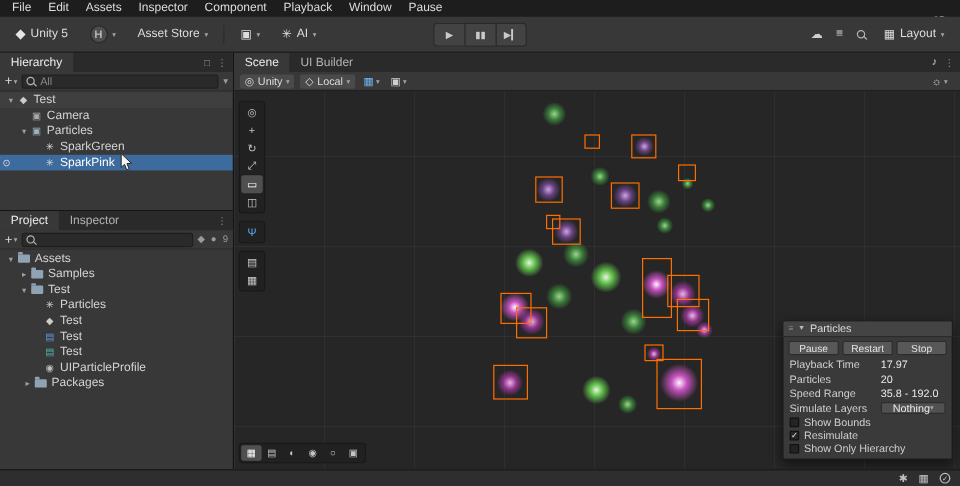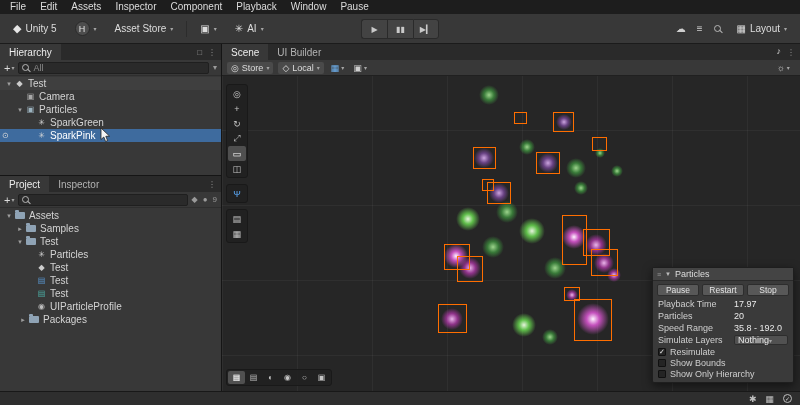--- a/index.html
+++ b/index.html
@@ -26,21 +26,21 @@
               display:flex; align-items:center; justify-content:center; color:#c9c9c9; font-size:8px; }
   .play-btn:first-child { border-radius:3px 0 0 3px; }
   .play-btn:last-child  { border-radius:0 3px 3px 0; border-right:1px solid #2a2a2a; }
   .tb-right { margin-left:auto; display:flex; align-items:center; gap:11px; color:#cfcfcf; }
   .mag { width:7px; height:7px; border:1px solid #b5b5b5; border-radius:50%; position:relative; display:inline-block; }
   .mag::after { content:""; position:absolute; width:4px; height:1px; background:#b5b5b5;
                 transform:rotate(45deg); right:-3px; bottom:-1px; }
 
   
   .workspace { flex:1; display:flex; min-height:0; }
-  .left-col { width:222px; flex:none; display:flex; flex-direction:column; background:#383838; border-right:1px solid #151515; }
+  .left-col { width:195px; flex:none; display:flex; flex-direction:column; background:#383838; border-right:1px solid #151515; }
   .panel { display:flex; flex-direction:column; min-height:0; position:relative; }
   .panel-hierarchy { height:132px; flex:none; border-bottom:1px solid #151515; }
   .panel-project { flex:1; }
 
   .tabbar { height:16px; flex:none; background:#2a2a2a; display:flex; align-items:stretch; }
   .tab { display:flex; align-items:center; padding:0 9px; color:#b3b3b3; }
   .tab.active { background:#383838; color:#ececec; }
   .tabbar-icons { margin-left:auto; display:flex; align-items:center; gap:6px; padding-right:5px; color:#9a9a9a; font-size:8px; }
 
   .searchrow { height:16px; flex:none; display:flex; align-items:center; gap:4px; padding:0 4px;
@@ -109,21 +109,21 @@
   .op-header { height:13px; background:#444444; display:flex; align-items:center; gap:4px; padding:0 4px;
                border-bottom:1px solid #2a2a2a; color:#ddd; }
   .op-dots { font-size:7px; color:#999; } .op-caret { font-size:6px; color:#bbb; }
   .op-buttons { display:flex; gap:3px; padding:3px 4px 2px 4px; }
   .op-btn { flex:1; height:12px; background:#585858; border:1px solid #2d2d2d; border-radius:2px;
             display:flex; align-items:center; justify-content:center; color:#e3e3e3; font-size:8.5px; }
   .op-row { display:flex; align-items:center; height:12px; padding:0 5px; }
   .op-label { width:76px; flex:none; color:#cfcfcf; }
   .op-value { flex:1; color:#eaeaea; }
   .op-dd { flex:1; height:10px; background:#515151; border:1px solid #2d2d2d; border-radius:2px;
-           display:flex; align-items:center; justify-content:flex-start; padding:0 3px; color:#eaeaea; }
+           display:flex; align-items:center; justify-content:center; padding:0 3px; color:#eaeaea; }
   .op-toggle { display:flex; align-items:center; height:11px; padding:0 5px; gap:4px; color:#cfcfcf; }
   .op-check { width:8px; height:8px; background:#242424; border:1px solid #101010; border-radius:1px;
               display:flex; align-items:center; justify-content:center; font-size:7px; color:#e8e8e8; flex:none; }
 
   
   .statusbar { height:14px; flex:none; background:#2e2e2e; border-top:1px solid #181818; display:flex; align-items:center; }
   .sb-icons { margin-left:auto; display:flex; align-items:center; gap:9px; padding-right:8px; color:#c0c0c0; font-size:9px; }
   .sb-check { width:9px; height:9px; border:1px solid #bdbdbd; border-radius:50%; display:flex; align-items:center;
               justify-content:center; font-size:6px; color:#cfcfcf; }
 </style>
@@ -317,21 +317,21 @@
           <div class="tab active">Scene</div>
           <div class="tab">UI Builder</div>
           <div class="tabbar-icons">
             <span>⋮</span>
           </div>
         </div>
 
       <div class="scene-toolbar">
         <div class="st-dd">
           <span>◎</span>
-          <span>Store</span>
+          <span>Unity</span>
           <span class="caret">▾</span>
         </div>
         <div class="st-dd">
           <span>◇</span>
           <span>Local</span>
           <span class="caret">▾</span>
         </div>
         <div class="st-icon blue">▦<span class="caret">▾</span></div>
         <div class="st-icon">▣<span class="caret">▾</span></div>
         <div class="st-right">
@@ -399,26 +399,26 @@
               <div class="op-row">
                 <span class="op-label">Simulate Layers</span>
                 <span class="op-dd">
                   <span>Nothing</span>
                   <span class="caret">▾</span>
                 </span>
               </div>
             </div>
           <div id="op-toggles" style="padding-bottom:3px;">
               <div class="op-toggle">
+                <span class="op-check"></span>
+                <span>Show Bounds</span>
+              </div>
+              <div class="op-toggle">
                 <span class="op-check">✓</span>
                 <span>Resimulate</span>
-              </div>
-              <div class="op-toggle">
-                <span class="op-check"></span>
-                <span>Show Bounds</span>
               </div>
               <div class="op-toggle">
                 <span class="op-check"></span>
                 <span>Show Only Hierarchy</span>
               </div>
             </div>
         </div>
       <div class="particle c-g" style="left: 257.4px; top: 9.4px; width: 19.2px; height: 19.2px;"></div>
           <div class="particle c-g" style="left: 296.6px; top: 62.6px; width: 16.8px; height: 16.8px;"></div>
           <div class="particle c-g" style="left: 344.4px; top: 82.4px; width: 19.2px; height: 19.2px;"></div>

